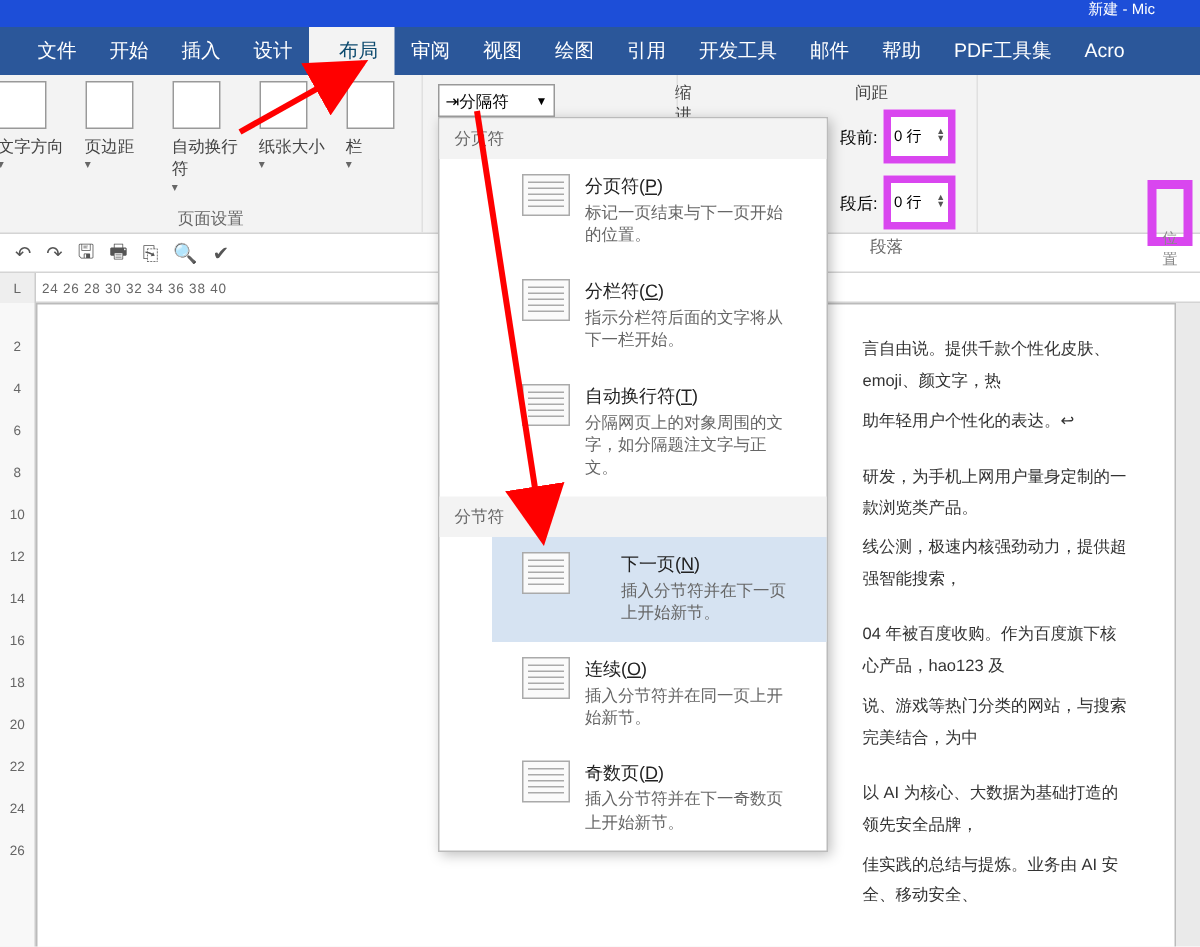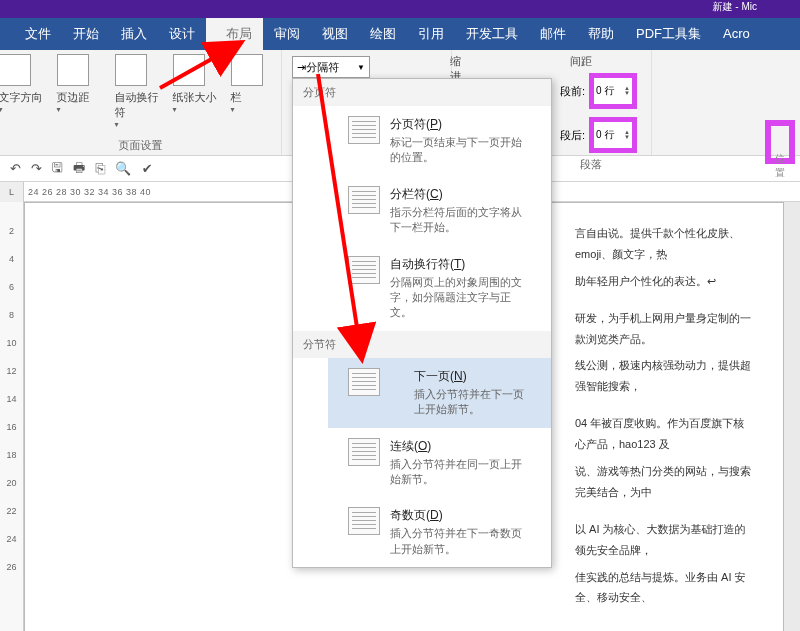--- a/index.html
+++ b/index.html
@@ -1,22 +1,22 @@
 <!DOCTYPE html>
 <html><head>
 <meta charset="utf-8">
 <style>
 * { margin: 0; padding: 0; box-sizing: border-box; font-family: "Microsoft YaHei", sans-serif; }
 body { width: 800px; height: 631px; overflow: hidden; background: #fff; position: relative; }
 
-.titlebar { background: #4c1d95; height: 18px; color: #fff; font-size: 10px; text-align: right; padding-right: 43px; line-height: 14px; }
+.titlebar { background: #1d4ed8; height: 18px; color: #fff; font-size: 10px; text-align: right; padding-right: 30px; line-height: 14px; }
 
 .menubar { background: #2b579a; height: 32px; display: flex; align-items: center; padding-left: 14px; }
 .menubar .tab { color: #fff; font-size: 13px; padding: 0 11px; height: 32px; line-height: 32px; cursor: pointer; }
-.menubar .tab.active { background: #f3f3f3; color: #737373; padding-left: 20px; }
+.menubar .tab.active { background: #f3f3f3; color: #0c4a6e; padding-left: 20px; }
 
 .ribbon { background: #f3f3f3; height: 106px; border-bottom: 1px solid #d4d4d4; display: flex; position: relative; }
 .ribbon-group { display: flex; flex-direction: column; align-items: center; justify-content: space-between; padding: 4px 6px 2px; border-right: 1px solid #e0e0e0; }
 .ribbon-group .buttons { display: flex; gap: 6px; }
 .big-btn { display: flex; flex-direction: column; align-items: flex-start; width: 52px; cursor: pointer; font-size: 11px; color: #444; }
 .big-btn .ico { width: 32px; height: 32px; border: 1px solid #999; background: #fff; margin-bottom: 4px; position: relative; }
 .big-btn .arrow { font-size: 8px; color: #666; }
 .group-label { font-size: 11px; color: #666; }
 
 .indent-group { padding: 4px 8px; }

